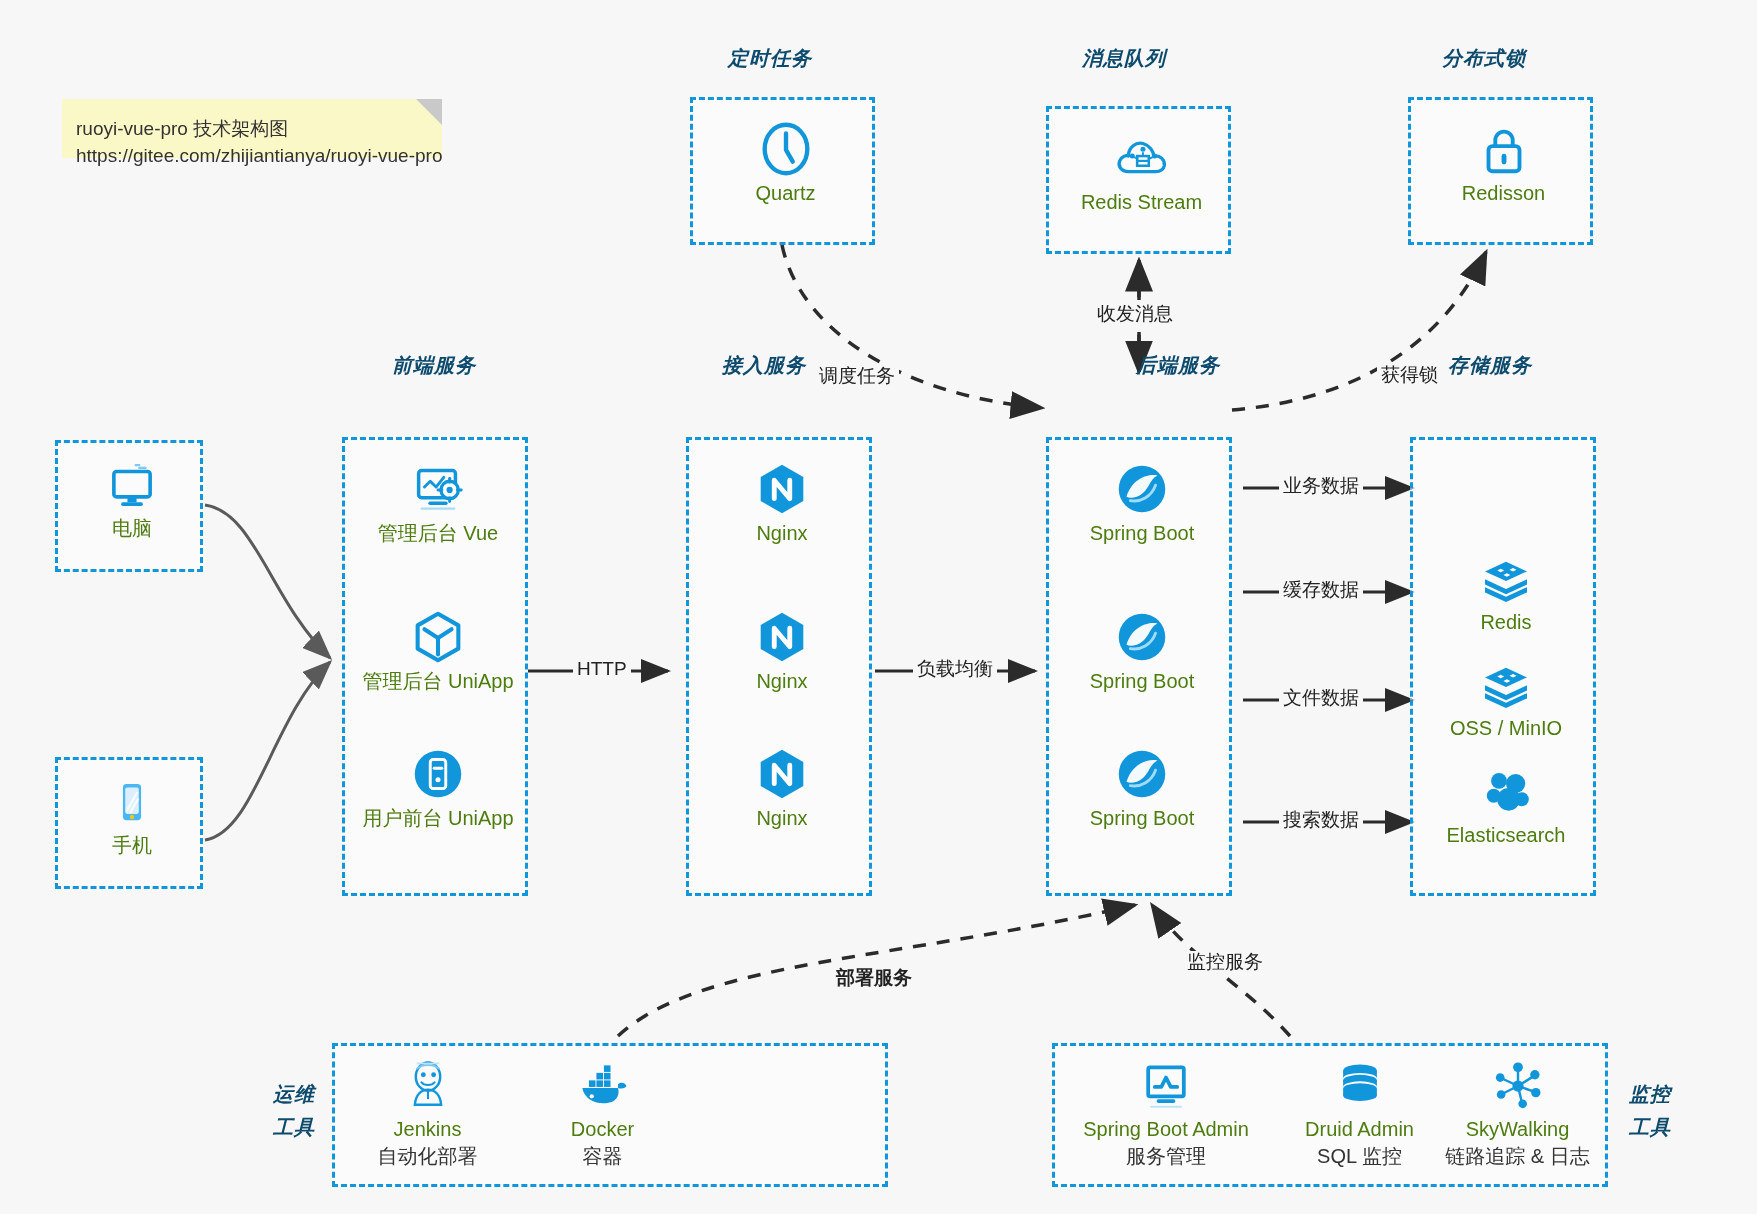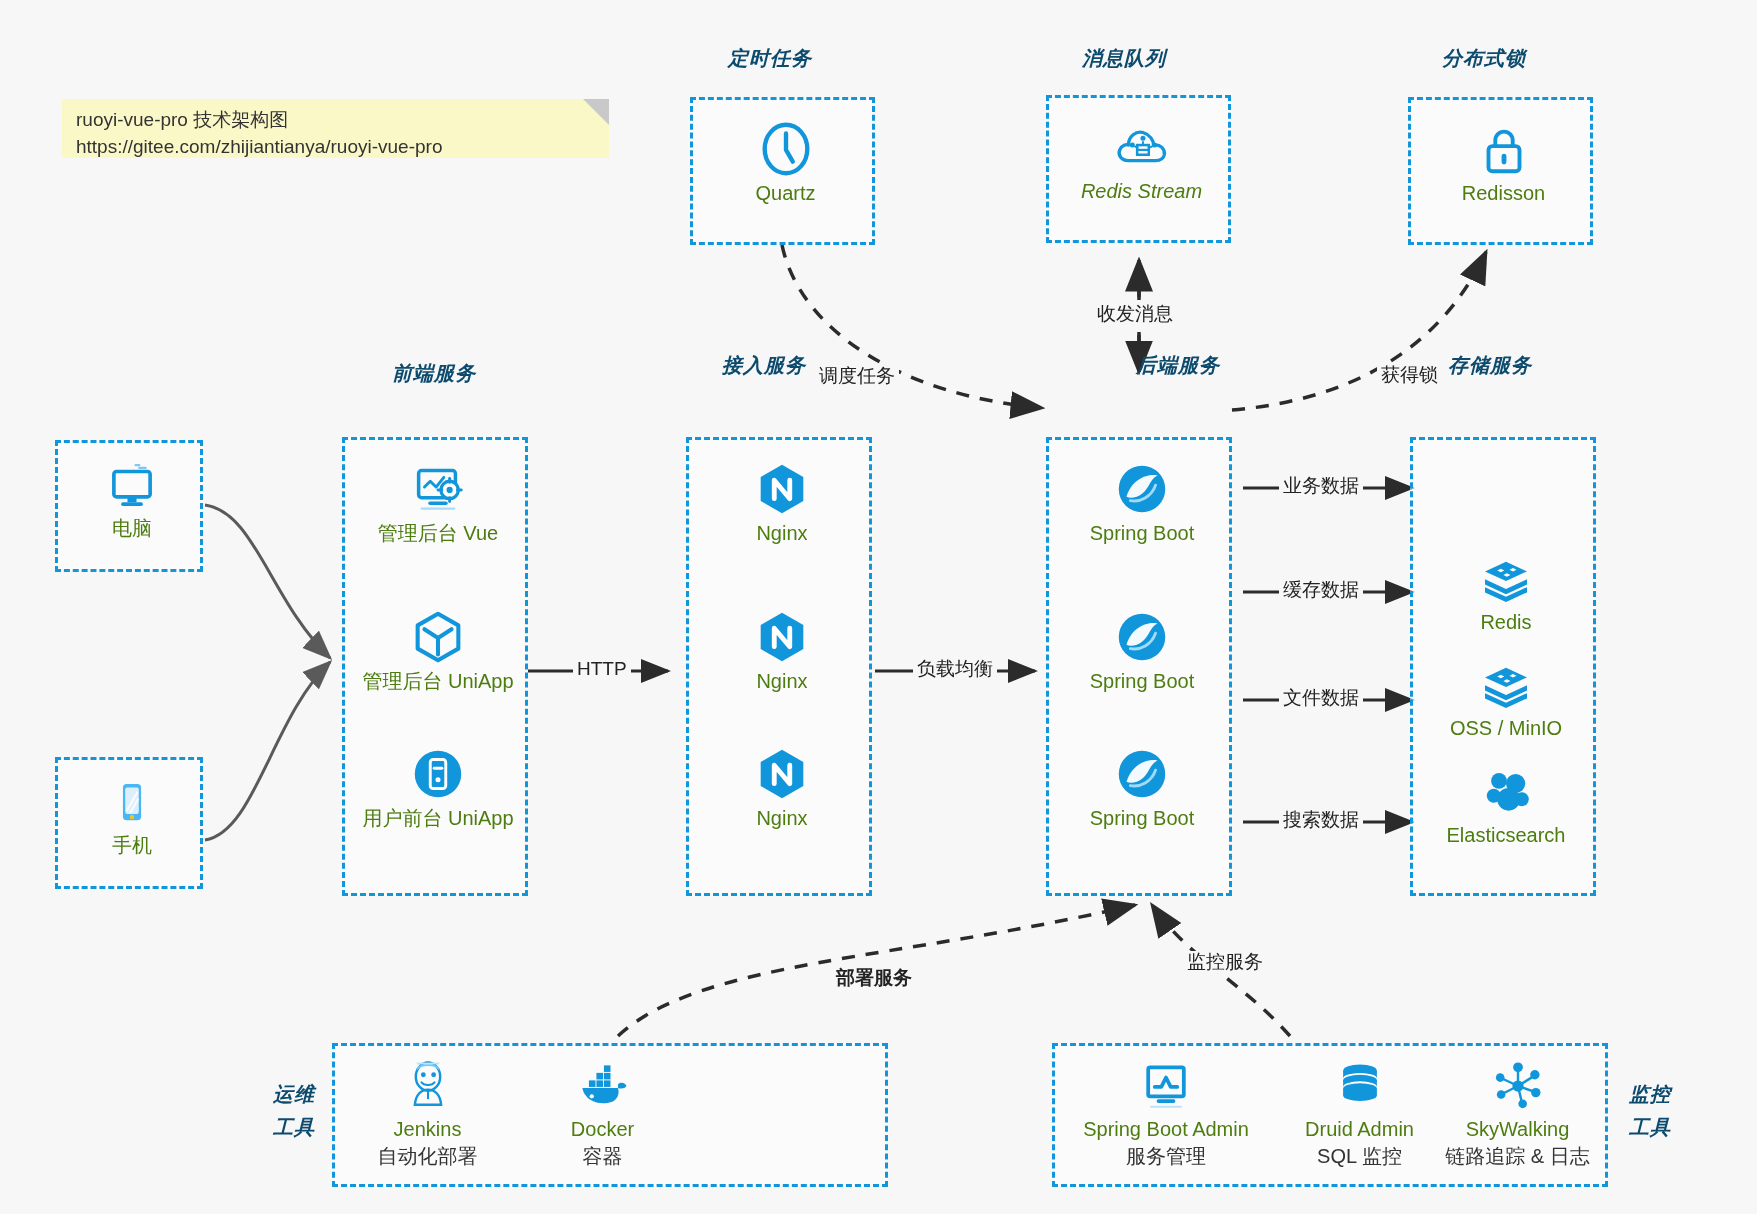--- a/index.html
+++ b/index.html
@@ -7,23 +7,23 @@
     width:1757px;height:1214px;
     background:#f7f7f7;
     font-family:"Liberation Sans","DejaVu Sans",sans-serif;
     overflow:hidden;position:relative;
   }
   #stage{position:absolute;left:0;top:0;width:1757px;height:1214px;}
   svg.wires{position:absolute;left:0;top:0;width:1757px;height:1214px;pointer-events:none;}
 
   
   .note{
-    position:absolute;left:62px;top:99px;width:547px;height:59px;
+    position:absolute;left:62px;top:99px;width:380px;height:59px;
     background:#fbf8c8;
-    padding:7px 14px 0 14px;box-sizing:border-box;
+    padding:16px 14px 0 14px;box-sizing:border-box;
   }
   .note .fold{
     position:absolute;right:0;top:0;width:0;height:0;
     border-left:26px solid transparent;border-top:26px solid #c9c9c9;
   }
   .note .line{font-size:19px;color:#333;line-height:27px;white-space:nowrap;}
 
   
   .gtitle{
     position:absolute;color:#0c4a6e;font-weight:bold;font-size:20px;
@@ -100,21 +100,21 @@
     <div class="node" style="left:0;top:18px;width:185px;">
       <svg class="ico" width="62" height="62" viewBox="0 0 64 64">
         <ellipse cx="32" cy="32" rx="22" ry="25" fill="none" stroke="#1296db" stroke-width="4.5"></ellipse>
         <path d="M32 16 L32 33 L39 45" fill="none" stroke="#1296db" stroke-width="4.5" stroke-linecap="round"></path>
       </svg>
       <div class="lab">Quartz</div>
     </div>
   </div>
 
   <div class="gtitle" style="left:1082px;top:45px;">消息队列</div>
-  <div class="dbox" style="left:1046px;top:95px;width:185px;height:148px;font-style:italic;">
+  <div class="dbox" style="left:1046px;top:106px;width:185px;height:148px;">
     <div class="node" style="left:0;top:18px;width:185px;">
       <svg class="ico" width="62" height="62" viewBox="0 0 64 64">
         <path d="M18 46 C10 46 7 40 9 35 C11 30 16 29 18 30 C18 21 26 15 33 17 C40 19 44 25 44 30 C51 29 56 34 55 40 C54 45 50 46 46 46 Z" fill="none" stroke="#1296db" stroke-width="3.4" stroke-linejoin="round"></path>
         <rect x="27" y="30" width="12" height="10" fill="none" stroke="#1296db" stroke-width="2.6"></rect>
         <line x1="27" y1="35" x2="39" y2="35" stroke="#1296db" stroke-width="2.2"></line>
         <circle cx="22" cy="30" r="2.6" fill="#1296db"></circle>
         <circle cx="45" cy="30" r="2.6" fill="#1296db"></circle>
         <circle cx="33" cy="23" r="2.6" fill="#1296db"></circle>
         <line x1="24" y1="31" x2="28" y2="33" stroke="#1296db" stroke-width="2"></line>
         <line x1="43" y1="31" x2="39" y2="33" stroke="#1296db" stroke-width="2"></line>
@@ -159,21 +159,21 @@
         <rect x="22" y="11" width="20" height="40" rx="4" fill="#49b6f5"></rect>
         <rect x="24.5" y="15" width="15" height="29" rx="2" fill="#ddeffc"></rect>
         <line x1="26" y1="41" x2="38" y2="20" stroke="#ffffff" stroke-width="2.4" opacity="0.85"></line>
         <line x1="30" y1="43" x2="39" y2="27" stroke="#ffffff" stroke-width="2.4" opacity="0.85"></line>
         <circle cx="32" cy="47.5" r="2.4" fill="#f5c518"></circle>
       </svg>
       <div class="lab">手机</div>
     </div>
   </div>
 
-  <div class="gtitle" style="left:392px;top:360px;text-align:center;">前端服务</div>
+  <div class="gtitle" style="left:392px;top:352px;text-align:center;">前端服务</div>
   <div class="dbox" style="left:342px;top:437px;width:186px;height:459px;">
     <div class="node" style="left:0;top:18px;width:186px;">
       <svg class="ico" width="62" height="62" viewBox="0 0 64 64">
         <rect x="12" y="13" width="38" height="28" rx="3" fill="none" stroke="#1296db" stroke-width="3.6"></rect>
         <polyline points="18,30 24,24 30,30 38,20" fill="none" stroke="#1296db" stroke-width="3" stroke-linecap="round" stroke-linejoin="round"></polyline>
         <circle cx="44" cy="33" r="9" fill="#ffffff" stroke="#1296db" stroke-width="3.4"></circle>
         <circle cx="44" cy="33" r="3.2" fill="#1296db"></circle>
         <g stroke="#1296db" stroke-width="3" stroke-linecap="round">
           <line x1="44" y1="21" x2="44" y2="25"></line>
             <line x1="44" y1="41" x2="44" y2="45"></line>

